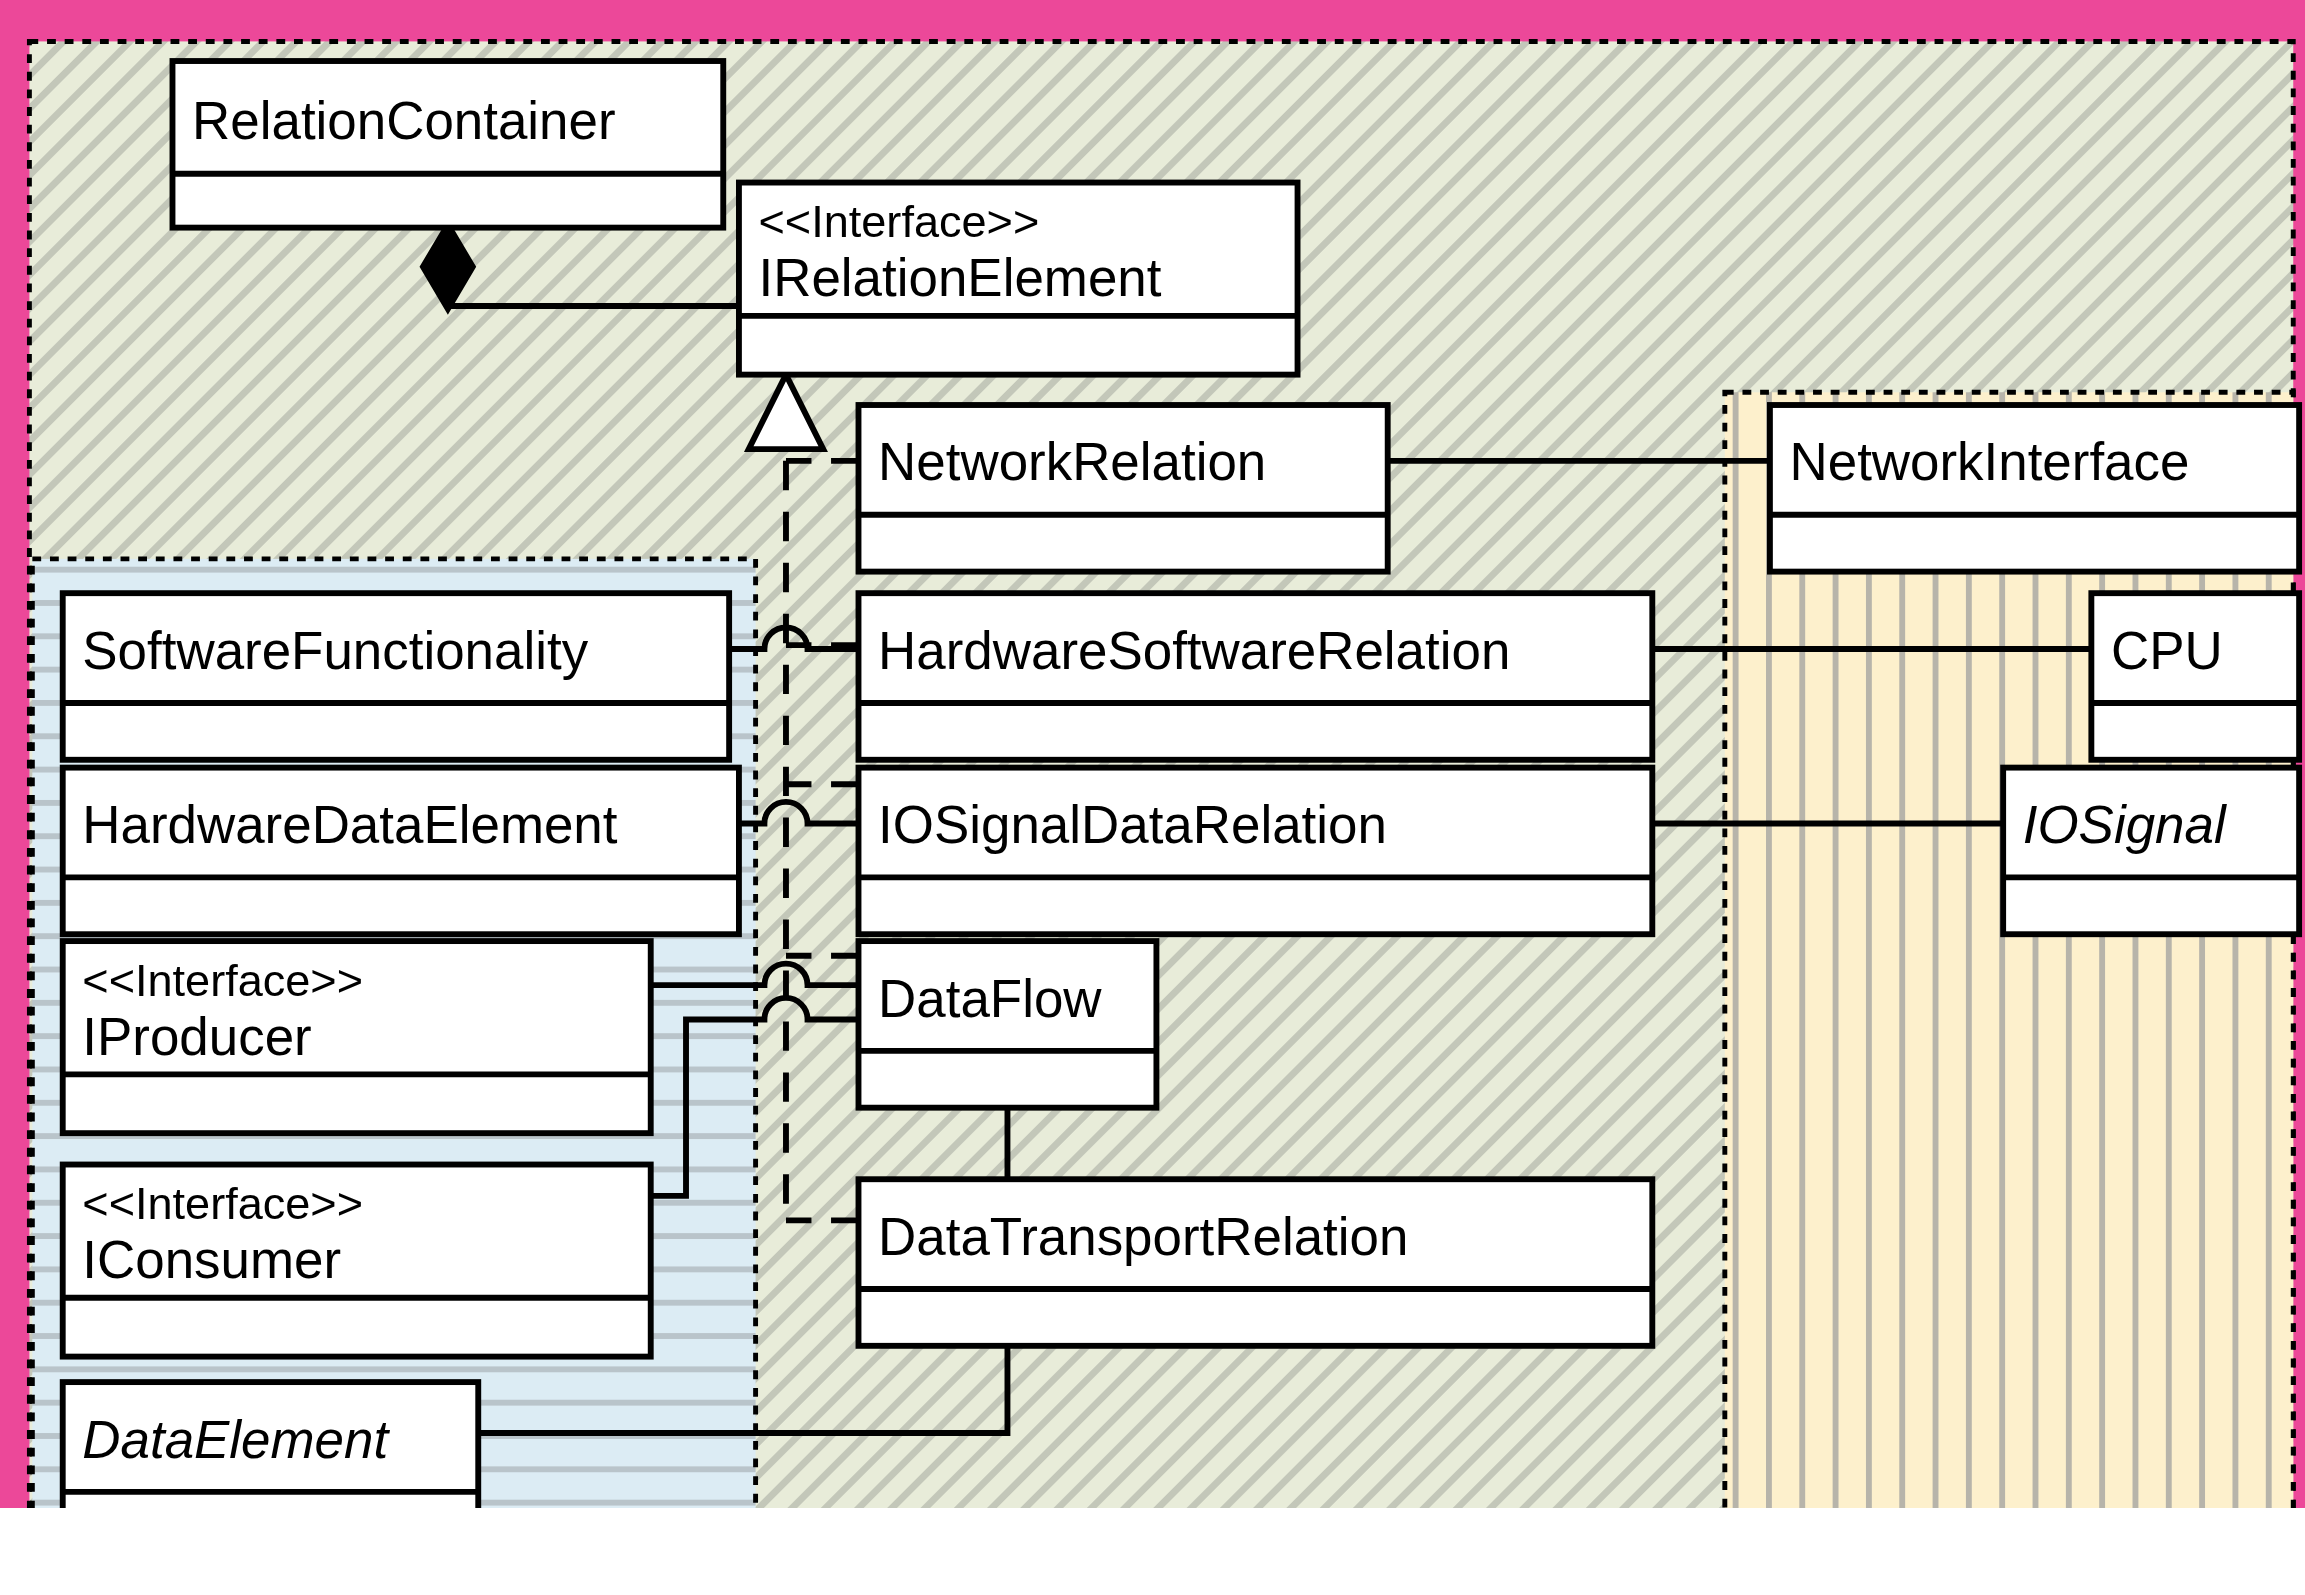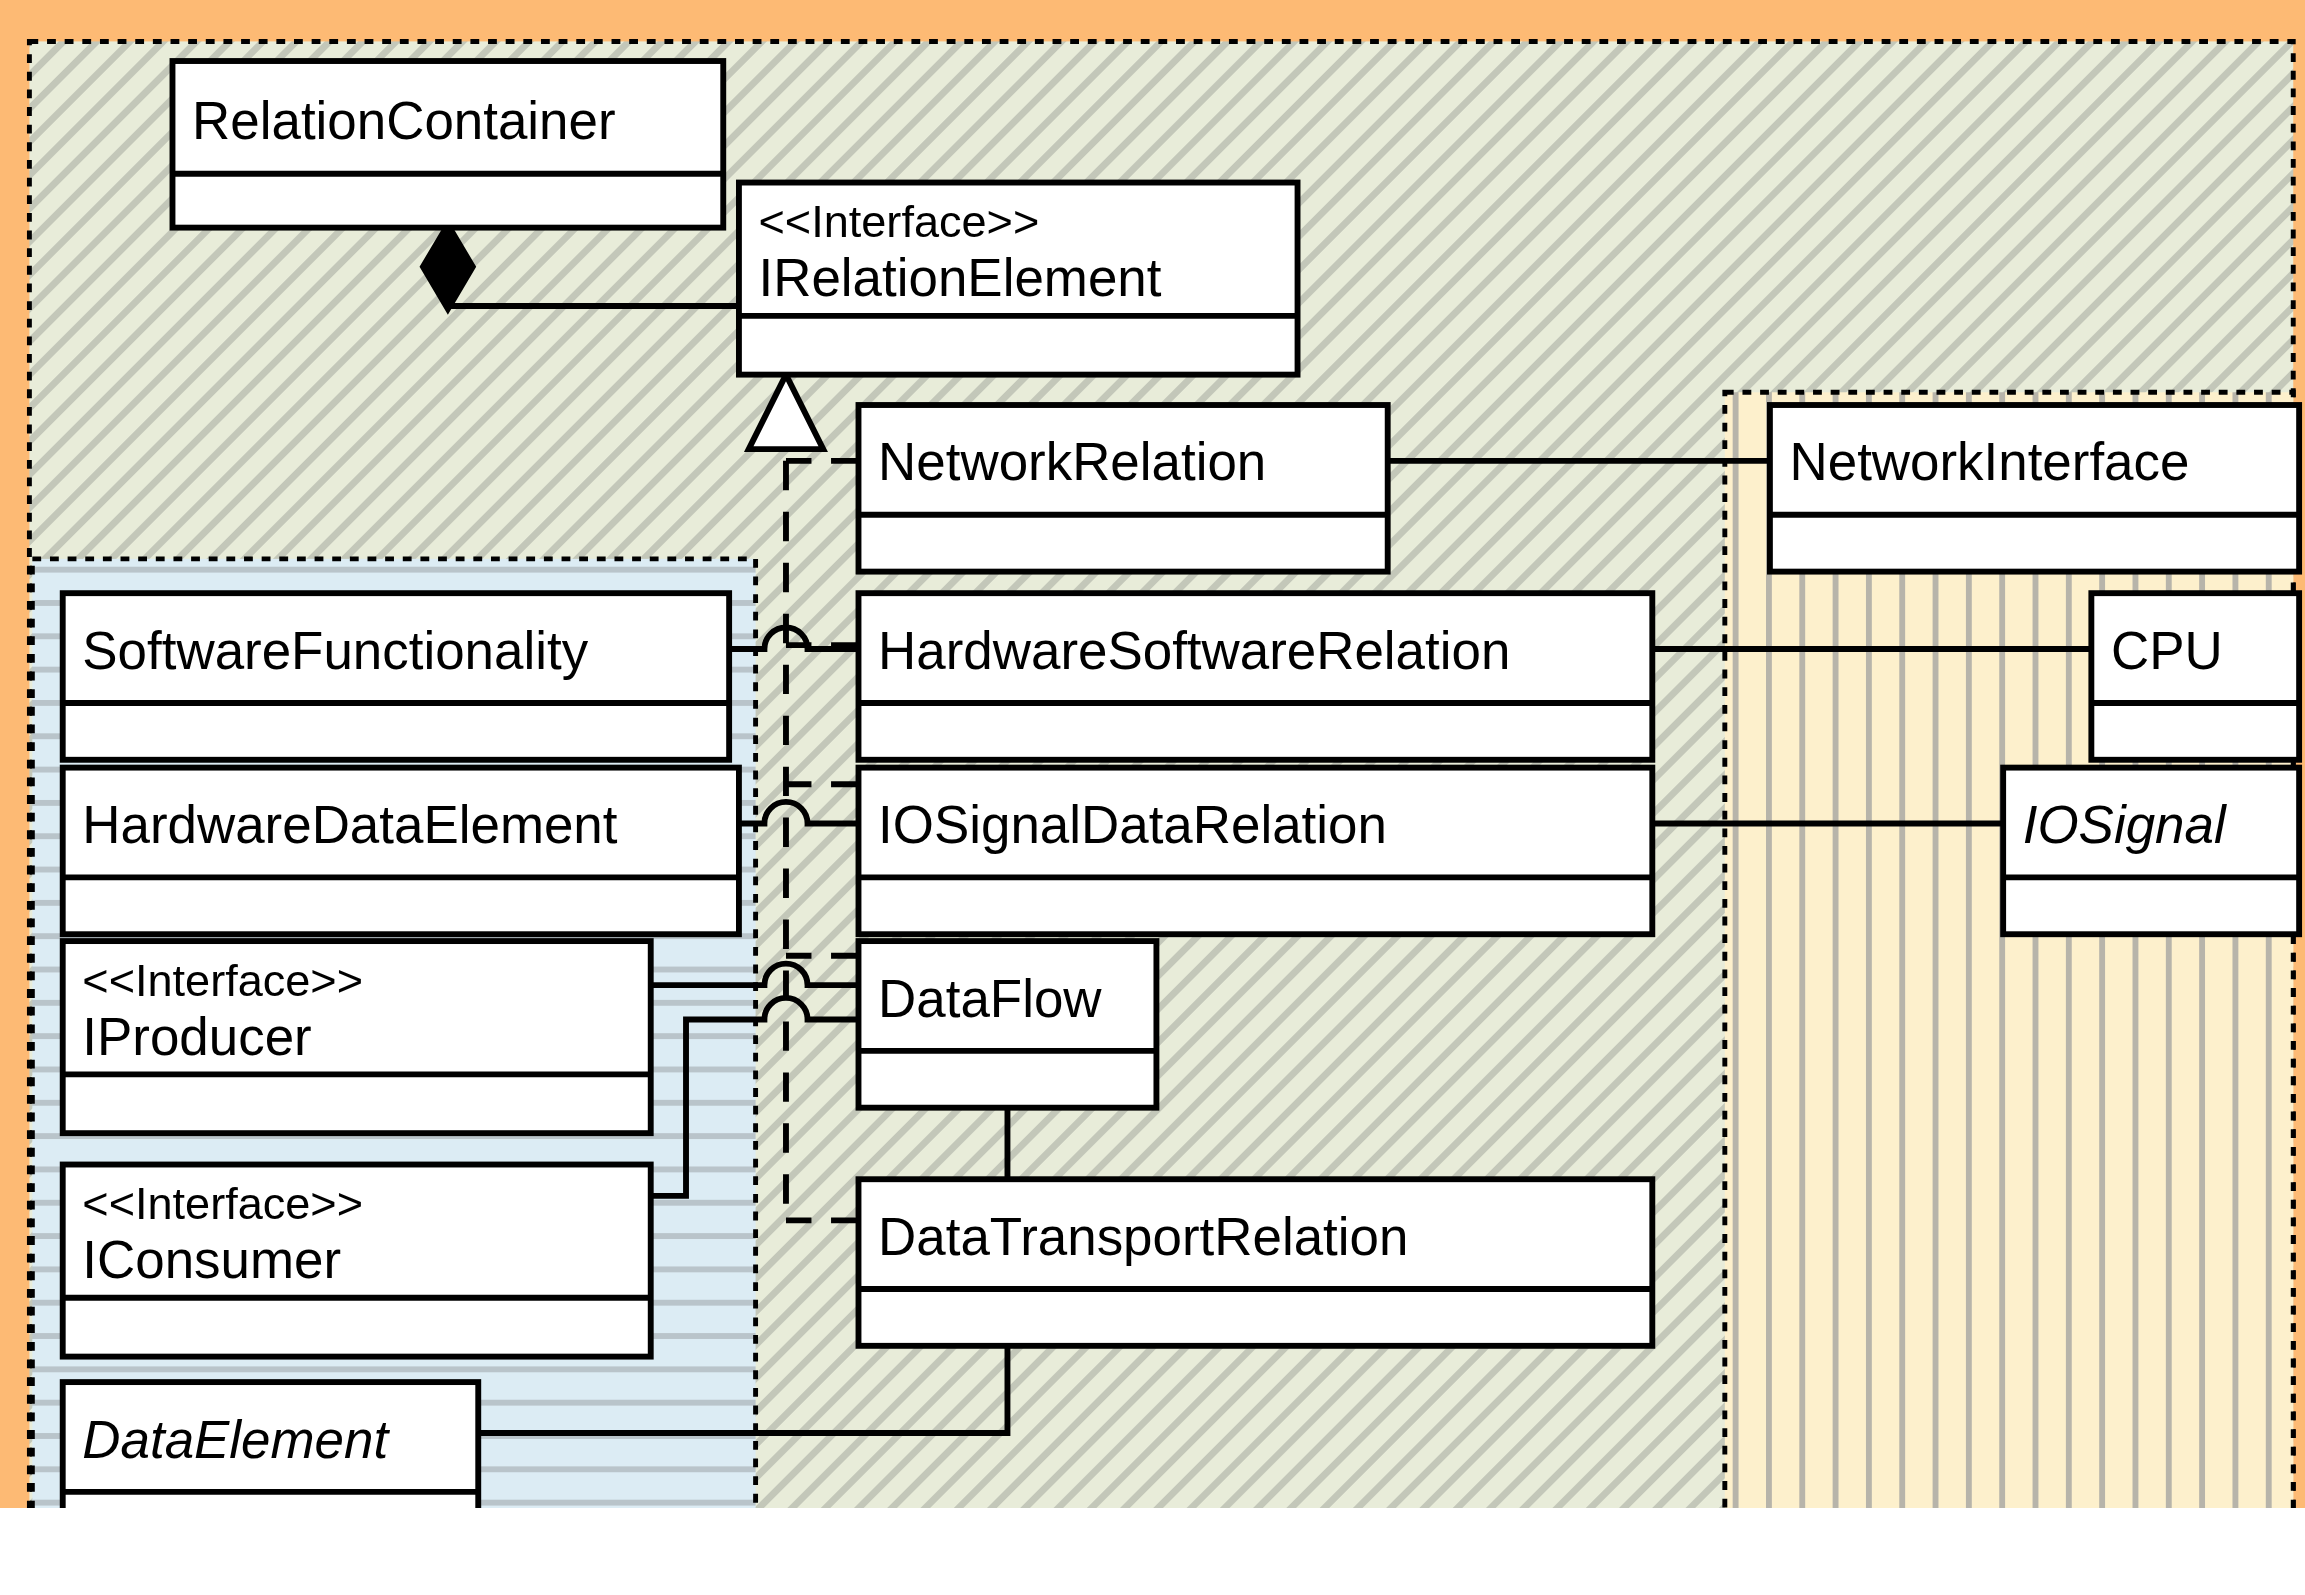--- a/index.html
+++ b/index.html
@@ -8,21 +8,21 @@
     padding: 0;
     background: #ffffff;
   }
   body {
     font-family: "Liberation Sans", sans-serif;
   }
   #diagram-root {
     position: relative;
     width: 2305px;
     height: 1508px;
-    background: #fdba74;
+    background: #ec4899;
     overflow: hidden;
   }
   svg.layer {
     position: absolute;
     left: 0;
     top: 0;
     width: 2305px;
     height: 1596px;
   }
   .cls-title {

